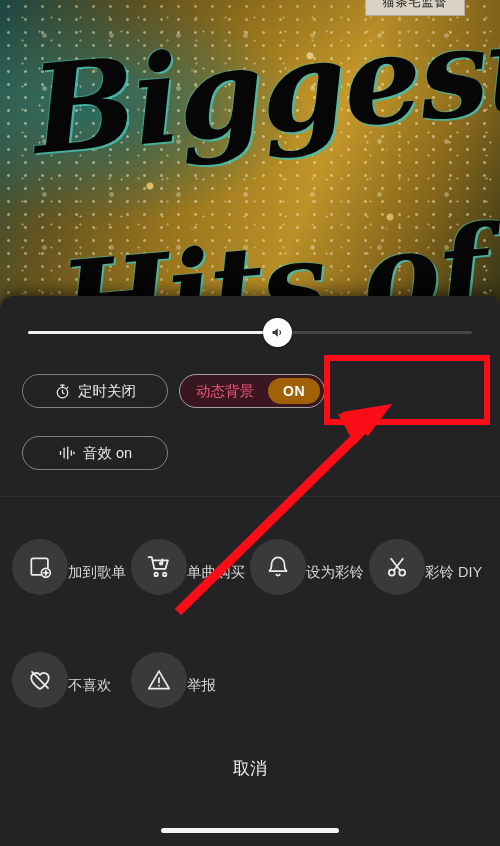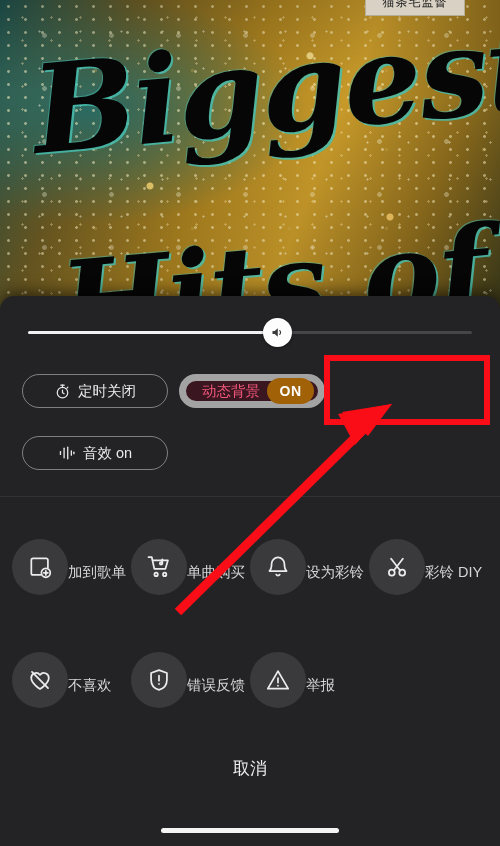--- a/index.html
+++ b/index.html
@@ -173,21 +173,21 @@
     padding: 0 14px;
     white-space: nowrap;
   }
   .pill .ico { display: flex; align-items: center; }
   .pill.w-timer  { width: 146px; }
   .pill.w-cast   { width: 146px; }
   .pill.w-sfx    { width: 146px; }
 
   .pill.dynamic {
     width: 146px;
-    border: 7px solid #a3a3a3;
+    border: 1px solid #a3a3a3;
     background: #3a1620;
     color: #f0567a;
     justify-content: space-between;
     padding: 0 4px 0 16px;
     font-weight: 500;
   }
   .toggle-on {
     width: 52px;
     height: 26px;
     border-radius: 13px;
@@ -405,30 +405,20 @@
       <div class="grid-cell">
         <div class="circle">
           <svg width="26" height="26" viewBox="0 0 24 24" fill="none" stroke="#ececec" stroke-width="1.6" stroke-linecap="round" stroke-linejoin="round">
             <path d="M12 20.3s-8.1-4.9-8.1-10.3a4.5 4.5 0 018.1-2.7 4.5 4.5 0 018.1 2.7c0 5.4-8.1 10.3-8.1 10.3z"></path>
             <path d="M4.6 4.6l14.8 14.8"></path>
           </svg>
         </div>
         <div class="cell-label">不喜欢</div>
       </div>
 
-      <div class="grid-cell">
-        <div class="circle">
-          <svg width="26" height="26" viewBox="0 0 24 24" fill="none" stroke="#ececec" stroke-width="1.6" stroke-linecap="round" stroke-linejoin="round">
-            <path d="M12 2.9l7.3 2.6v6.4c0 4.5-3.1 7.9-7.3 9.2-4.2-1.3-7.3-4.7-7.3-9.2V5.5z"></path>
-            <path d="M12 8v4.6"></path>
-            <path d="M12 15.6v.1"></path>
-          </svg>
-        </div>
-        <div class="cell-label">错误反馈</div>
-      </div>
 
       <div class="grid-cell">
         <div class="circle">
           <svg width="26" height="26" viewBox="0 0 24 24" fill="none" stroke="#ececec" stroke-width="1.6" stroke-linecap="round" stroke-linejoin="round">
             <path d="M12 3.8L21.4 20H2.6z"></path>
             <path d="M12 10.2v4.2"></path>
             <path d="M12 17.1v.1"></path>
           </svg>
         </div>
         <div class="cell-label">举报</div>

